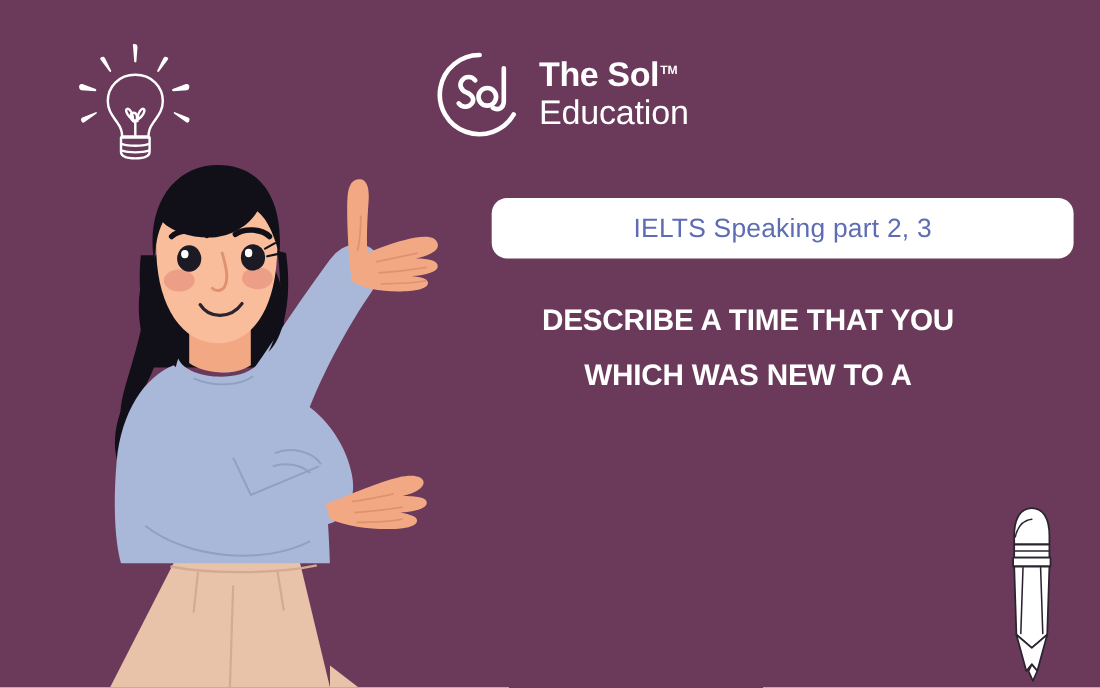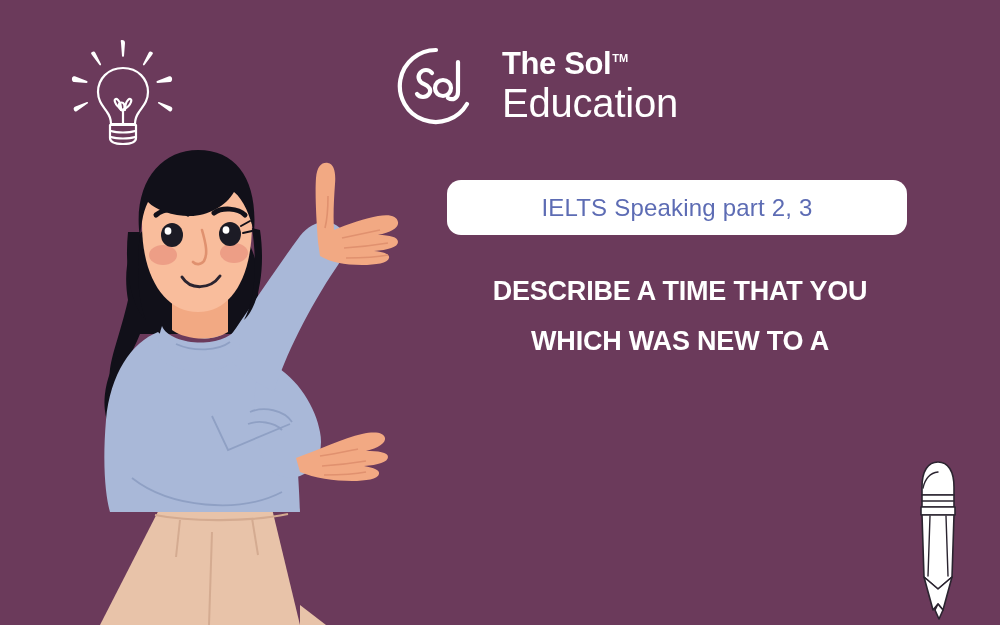--- a/index.html
+++ b/index.html
@@ -26,21 +26,21 @@
     height: 120px;
   }
 
   
   .logo-lockup {
     position: absolute;
     left: 396px;
     top: 46px;
     display: flex;
     align-items: center;
-    gap: 26px;
+    gap: 14px;
   }
   .logo-mark {
     width: 80px;
     height: 80px;
     flex: 0 0 auto;
   }
   .logo-words {
     display: flex;
     flex-direction: column;
     line-height: 1.0;
@@ -56,33 +56,33 @@
   }
   .logo-tm {
     font-size: 11px;
     font-weight: bold;
     vertical-align: super;
     letter-spacing: 0;
     margin-left: 1px;
   }
   .logo-line2 {
     color: #ffffff;
-    font-size: 40px;
+    font-size: 31px;
     font-weight: normal;
     letter-spacing: -0.2px;
     margin-top: 4px;
     white-space: nowrap;
   }
 
   
   .topic-banner {
     position: absolute;
     left: 447px;
     top: 180px;
-    width: 460px;
+    width: 529px;
     height: 55px;
     background: #ffffff;
     border-radius: 14px;
     display: flex;
     align-items: center;
     justify-content: center;
   }
   .topic-banner-text {
     color: #5d6cb4;
     font-size: 24px;

